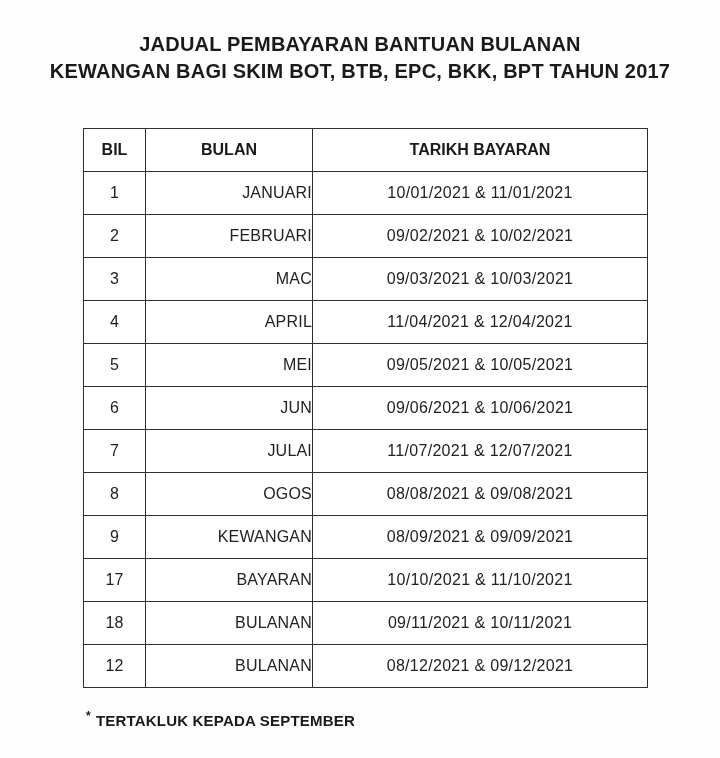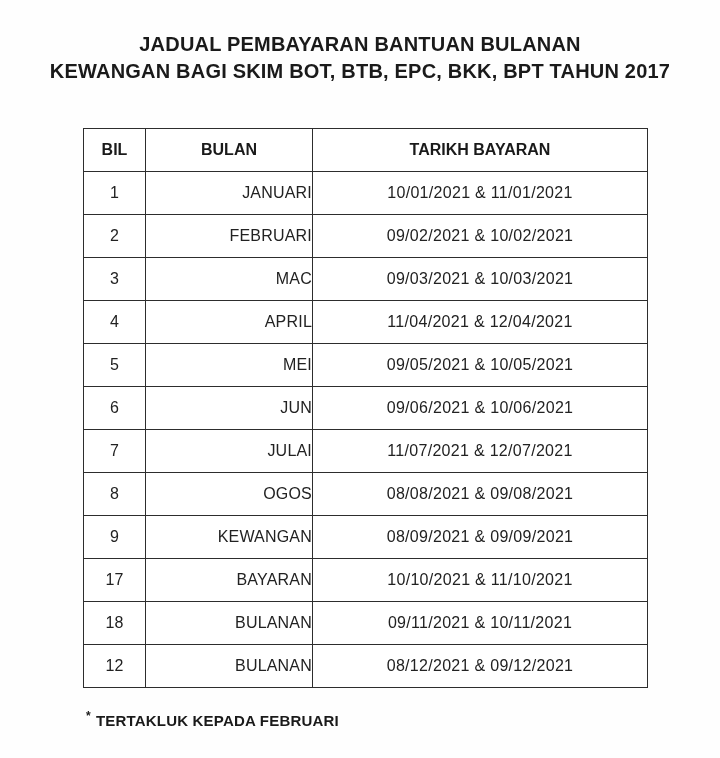--- a/index.html
+++ b/index.html
@@ -144,14 +144,14 @@
     </tr>
     <tr>
       <td class="cell-bil">12</td>
       <td class="cell-bulan">BULANAN</td>
       <td class="cell-tarikh">08/12/2021 &amp; 09/12/2021</td>
     </tr>
   </tbody>
 </table>
 
 <div class="footnote">
-  <span class="star">*</span><span>TERTAKLUK KEPADA FEBRUARI</span>
+  <span class="star">*</span><span>TERTAKLUK KEPADA SEPTEMBER</span>
 </div>
 
 </body></html>

